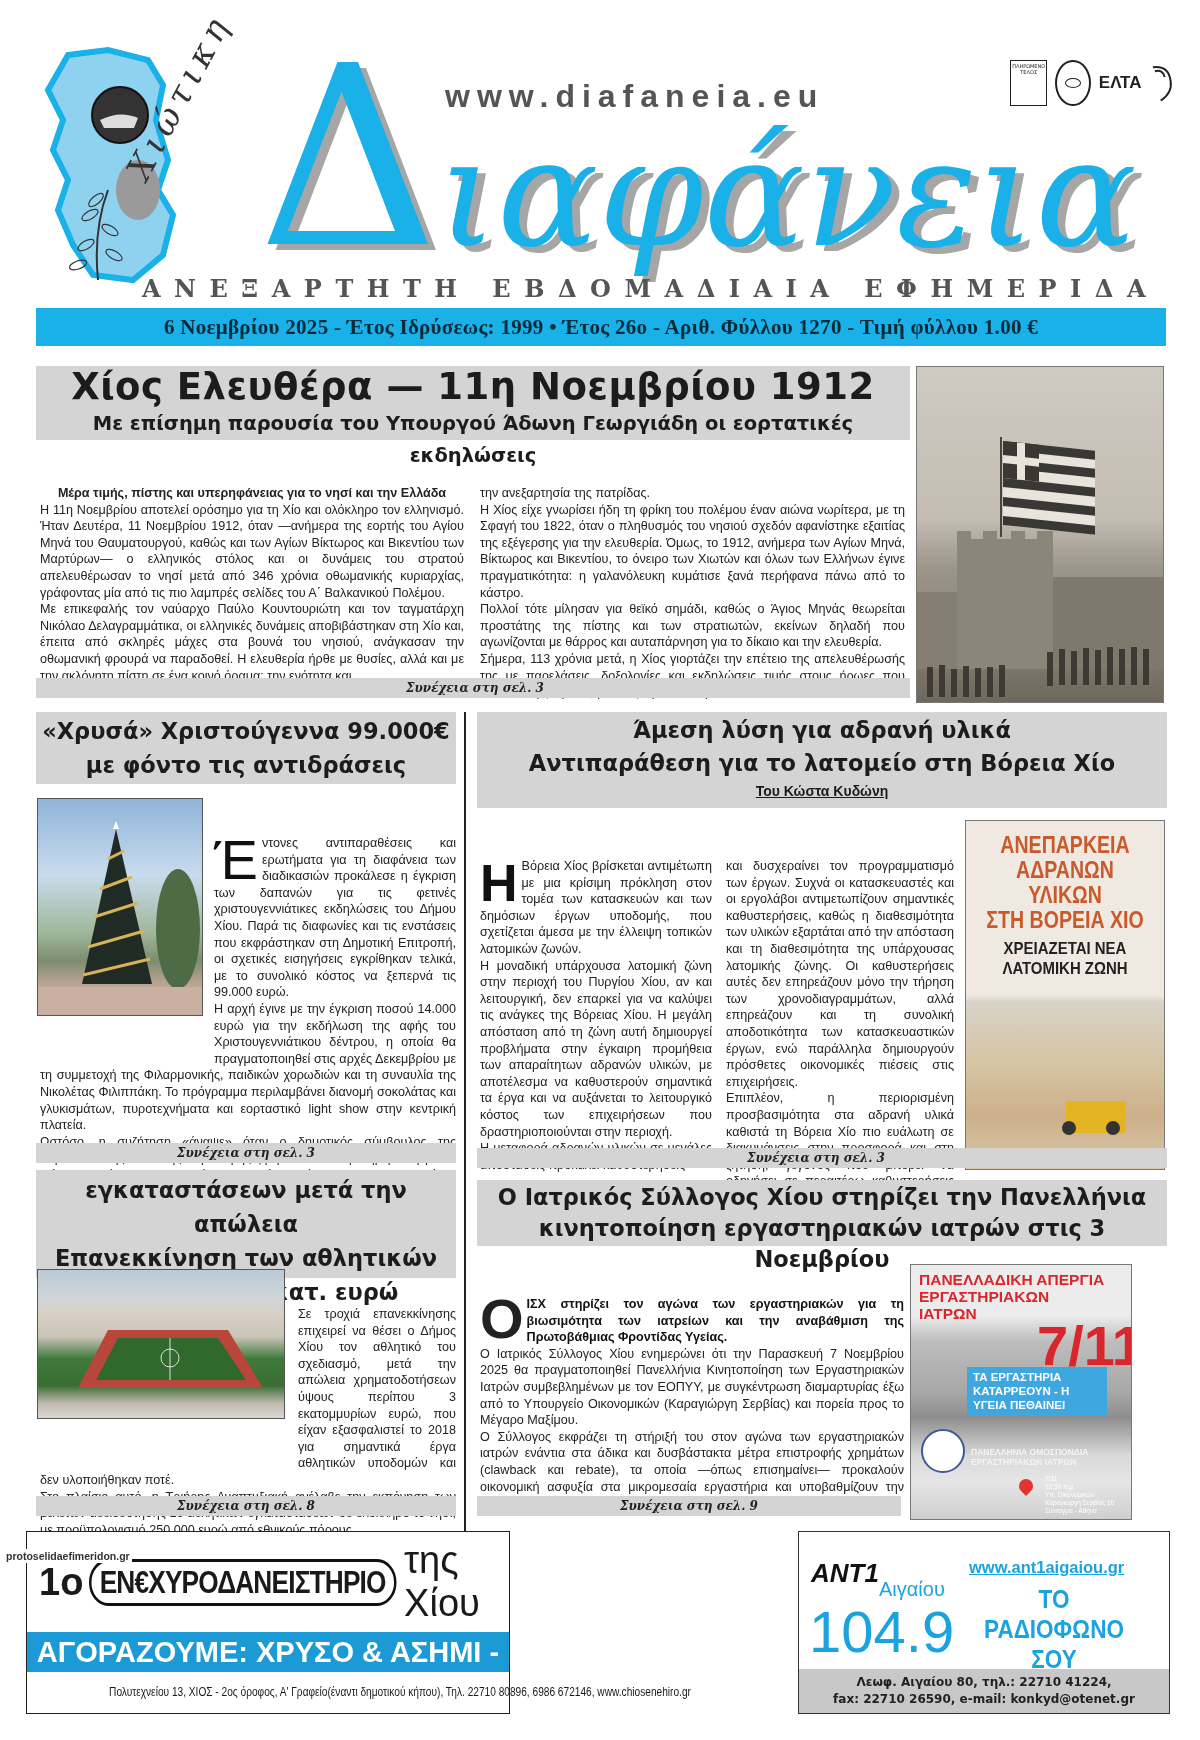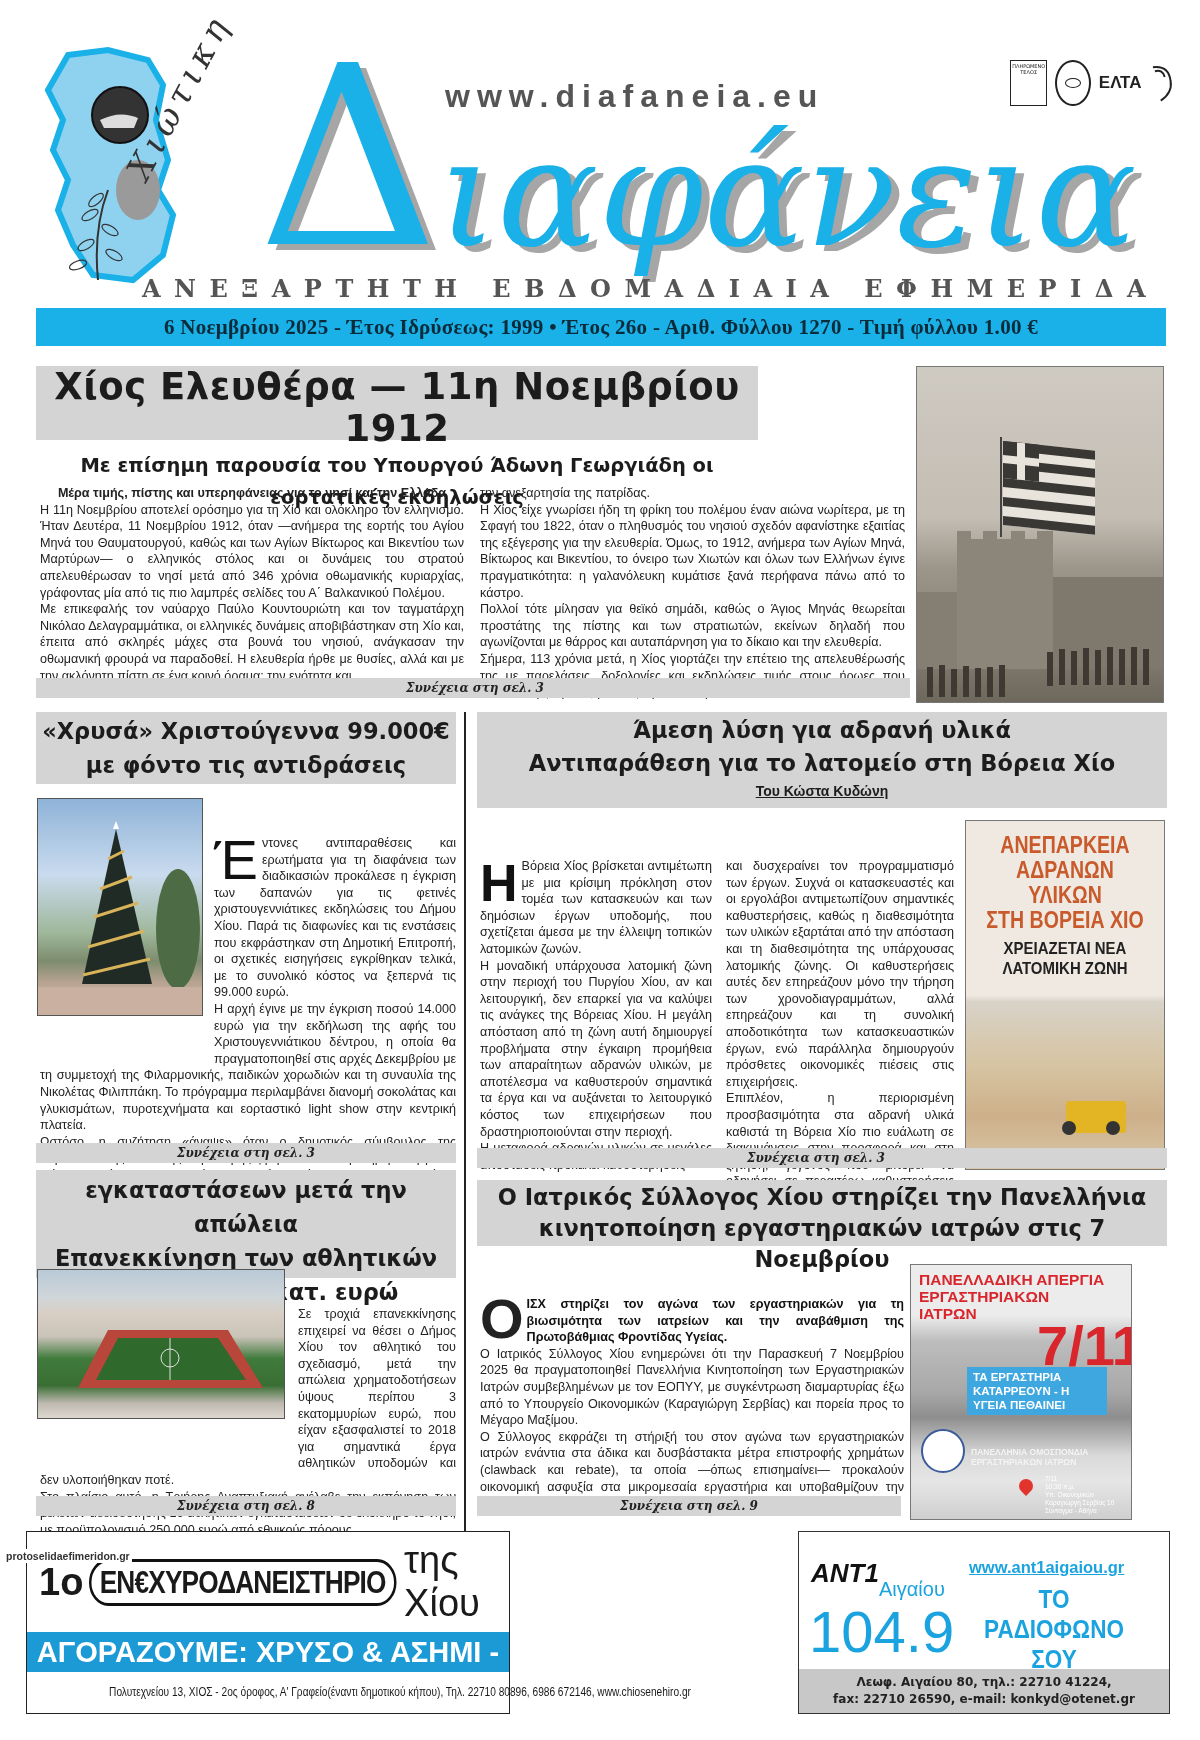--- a/index.html
+++ b/index.html
@@ -21,21 +21,21 @@
   .dateline { left: 36px; top: 308px; width: 1130px; height: 38px; background: #1ab0e8; text-align: center; font-family: "Liberation Serif", serif; font-weight: bold; font-size: 21px; color: #0a2b3a; line-height: 38px; letter-spacing: 0.3px; }
 
   
   .hd-box { background: #d4d4d4; text-align: center; font-family: "DejaVu Sans", sans-serif; font-weight: bold; color: #1c1c1c; }
   .body-text { font-family: "Liberation Sans", sans-serif; font-size: 12.6px; line-height: 16.6px; text-align: justify; color: #222; margin-top: 38px; }
   .body-text b { font-weight: bold; color: #111; }
   .cont { background: #d4d4d4; font-family: "DejaVu Serif", serif; font-style: italic; font-weight: bold; font-size: 12px; color: #222; text-align: center; height: 20px; line-height: 20px; }
   .vrule { background: #222; width: 2px; }
 
   
-  .a1-hd { left: 36px; top: 366px; width: 722px; height: 74px; }
+  .a1-hd { left: 36px; top: 366px; width: 874px; height: 74px; }
   .a1-title { font-size: 37px; line-height: 42px; letter-spacing: 0.5px; }
   .a1-sub { font-size: 19.5px; line-height: 32px; }
   .a1-col1 { left: 40px; top: 447px; width: 424px; }
   .a1-col2 { left: 480px; top: 447px; width: 425px; }
   .a1-lead { text-align: center; font-weight: bold; }
   .a1-photo { left: 916px; top: 366px; width: 248px; height: 337px; border: 1px solid #777; background: linear-gradient(180deg,#cfcac2 0%,#c3bdb3 45%,#9c958a 60%,#837c70 85%,#6e675c 100%); overflow: hidden; }
   .a1-cont { left: 36px; top: 678px; width: 874px; text-align: left; padding-left: 370px; }
 
   
   .a2-hd { left: 36px; top: 712px; width: 420px; height: 72px; font-size: 22.5px; line-height: 34px; padding-top: 2px; }
@@ -266,21 +266,21 @@
   <div class="ad-black">
     <div>ΧΡΕΙΑΖΕΤΑΙ ΝΕΑ</div>
     <div>ΛΑΤΟΜΙΚΗ ΖΩΝΗ</div>
   </div>
   <div class="truck"></div>
 </div>
 <div class="abs cont a4-cont">Συνέχεια στη σελ. 3</div>
 
 <div class="abs hd-box a5-hd">
   <div>Ο Ιατρικός Σύλλογος Χίου στηρίζει την Πανελλήνια</div>
-  <div>κινητοποίηση εργαστηριακών ιατρών στις 7 Νοεμβρίου</div>
+  <div>κινητοποίηση εργαστηριακών ιατρών στις 3 Νοεμβρίου</div>
 </div>
 <div class="abs body-text a5-text">
   <span class="a5-dropcap">Ο</span>
   <b>ΙΣΧ στηρίζει τον αγώνα των εργαστηριακών για τη βιωσιμότητα των ιατρείων και την αναβάθμιση της Πρωτοβάθμιας Φροντίδας Υγείας.</b>
   <div>Ο Ιατρικός Σύλλογος Χίου ενημερώνει ότι την Παρασκευή 7 Νοεμβρίου 2025 θα πραγματοποιηθεί Πανελλήνια Κινητοποίηση των Εργαστηριακών Ιατρών συμβεβλημένων με τον ΕΟΠΥΥ, με συγκέντρωση διαμαρτυρίας έξω από το Υπουργείο Οικονομικών (Καραγιώργη Σερβίας) και πορεία προς το Μέγαρο Μαξίμου.</div>
   <div>Ο Σύλλογος εκφράζει τη στήριξή του στον αγώνα των εργαστηριακών ιατρών ενάντια στα άδικα και δυσβάστακτα μέτρα επιστροφής χρημάτων (clawback και rebate), τα οποία —όπως επισημαίνει— προκαλούν οικονομική ασφυξία στα μικρομεσαία εργαστήρια και υποβαθμίζουν την Πρωτοβάθμια Φροντίδα Υγείας.</div>
 </div>
 <div class="abs a5-photo">
   <div class="strike-red">
     <div>ΠΑΝΕΛΛΑΔΙΚΗ ΑΠΕΡΓΙΑ</div>

